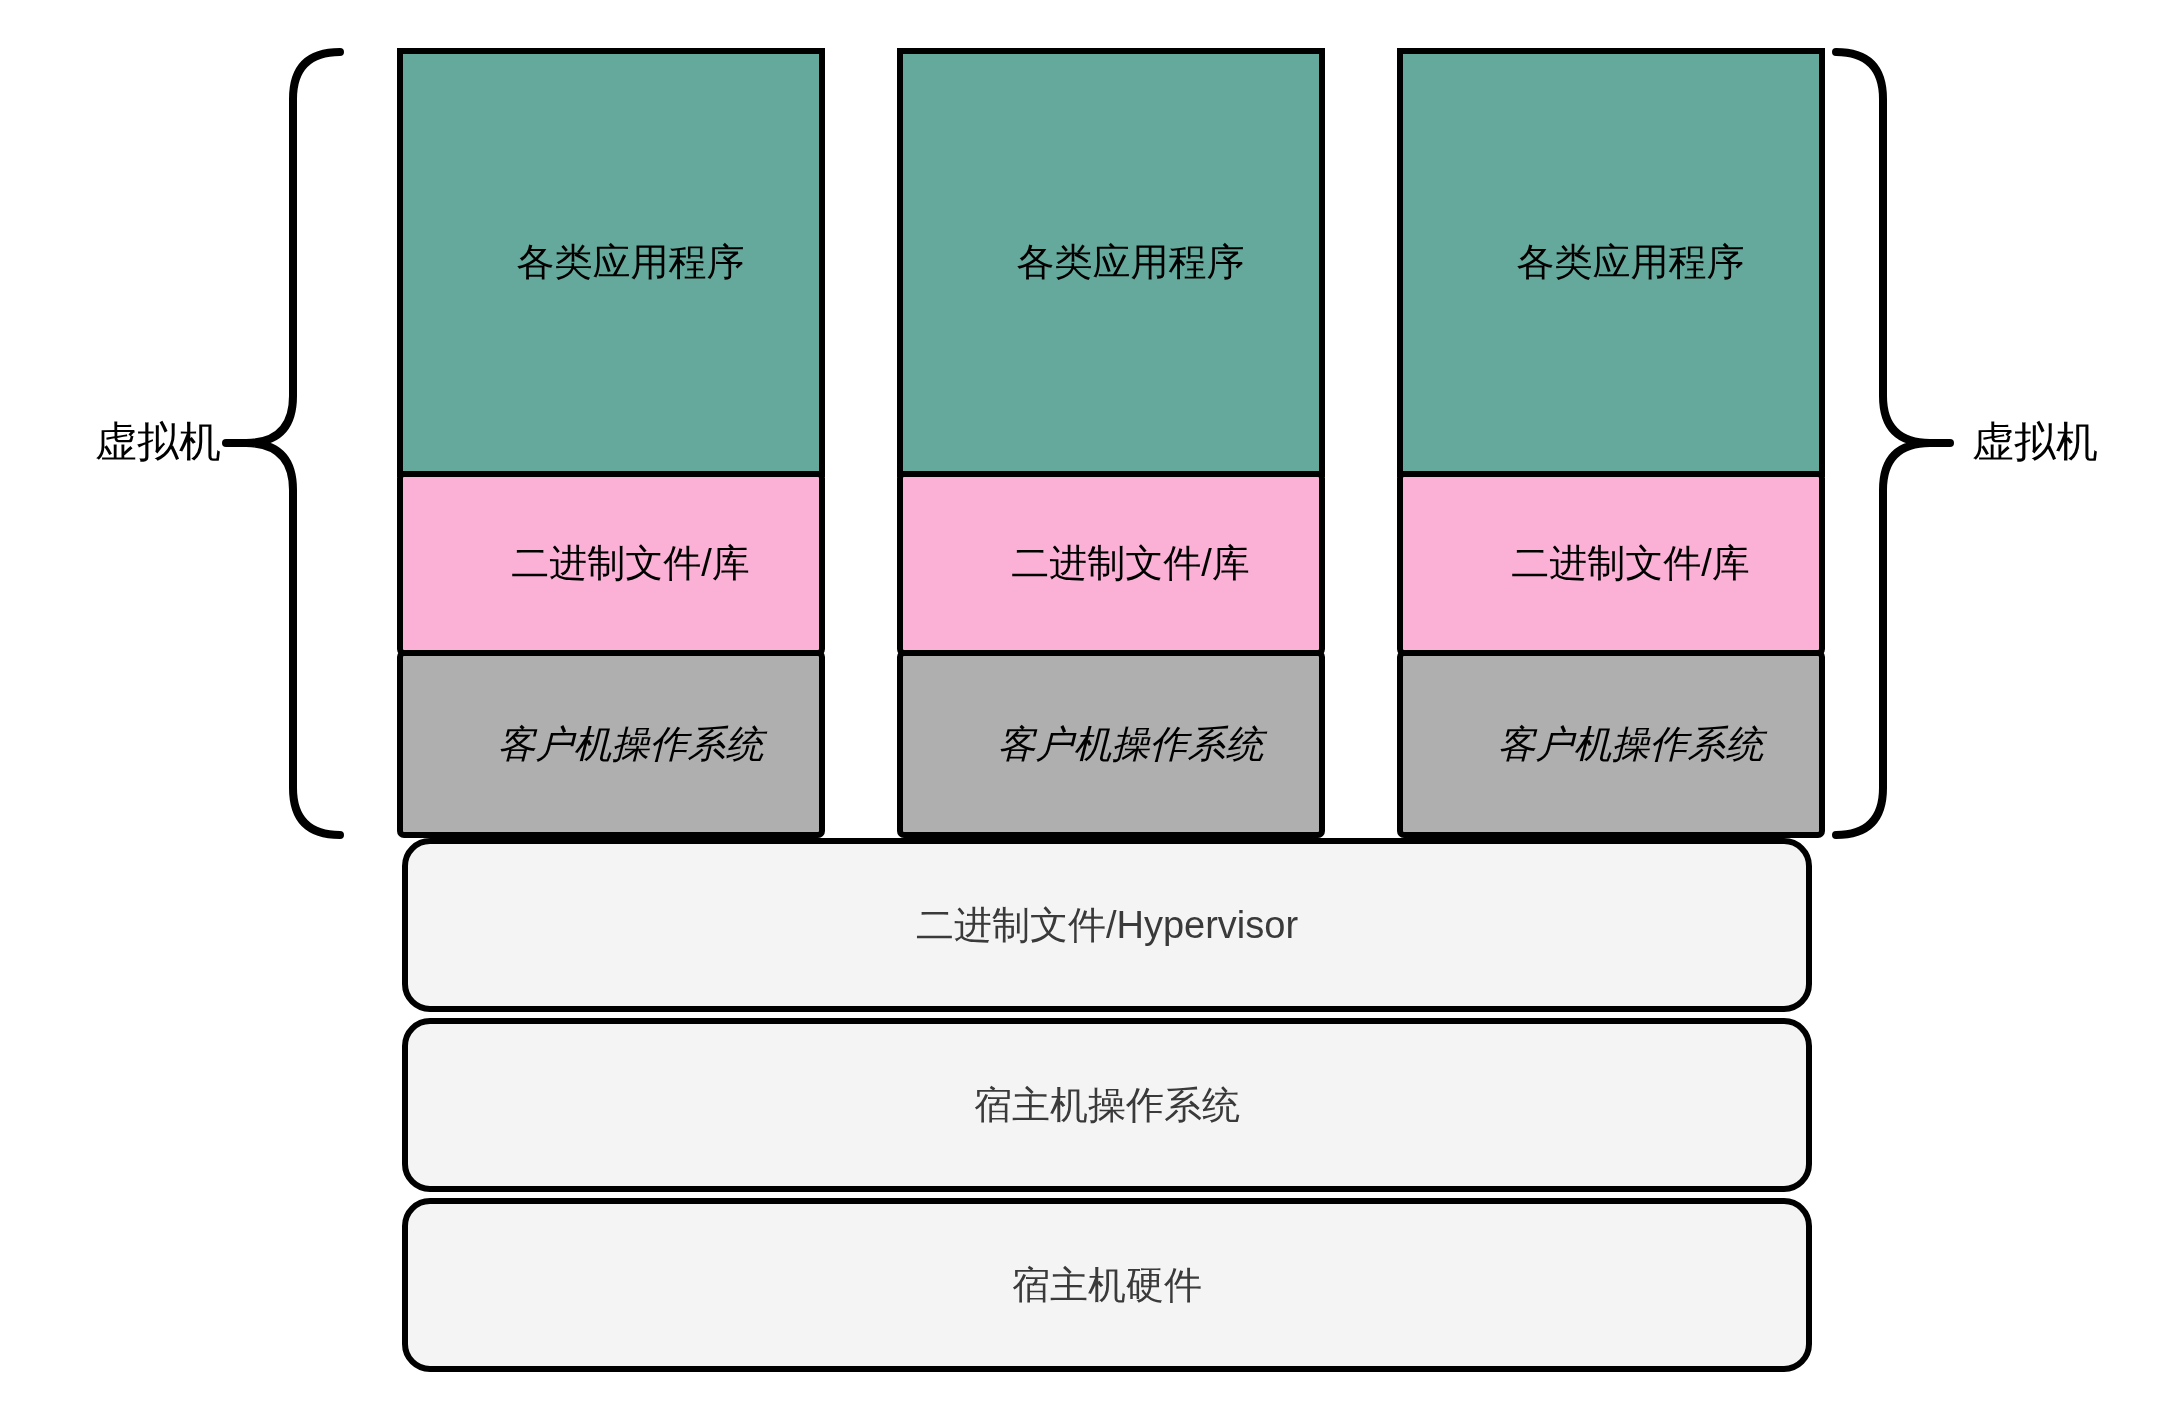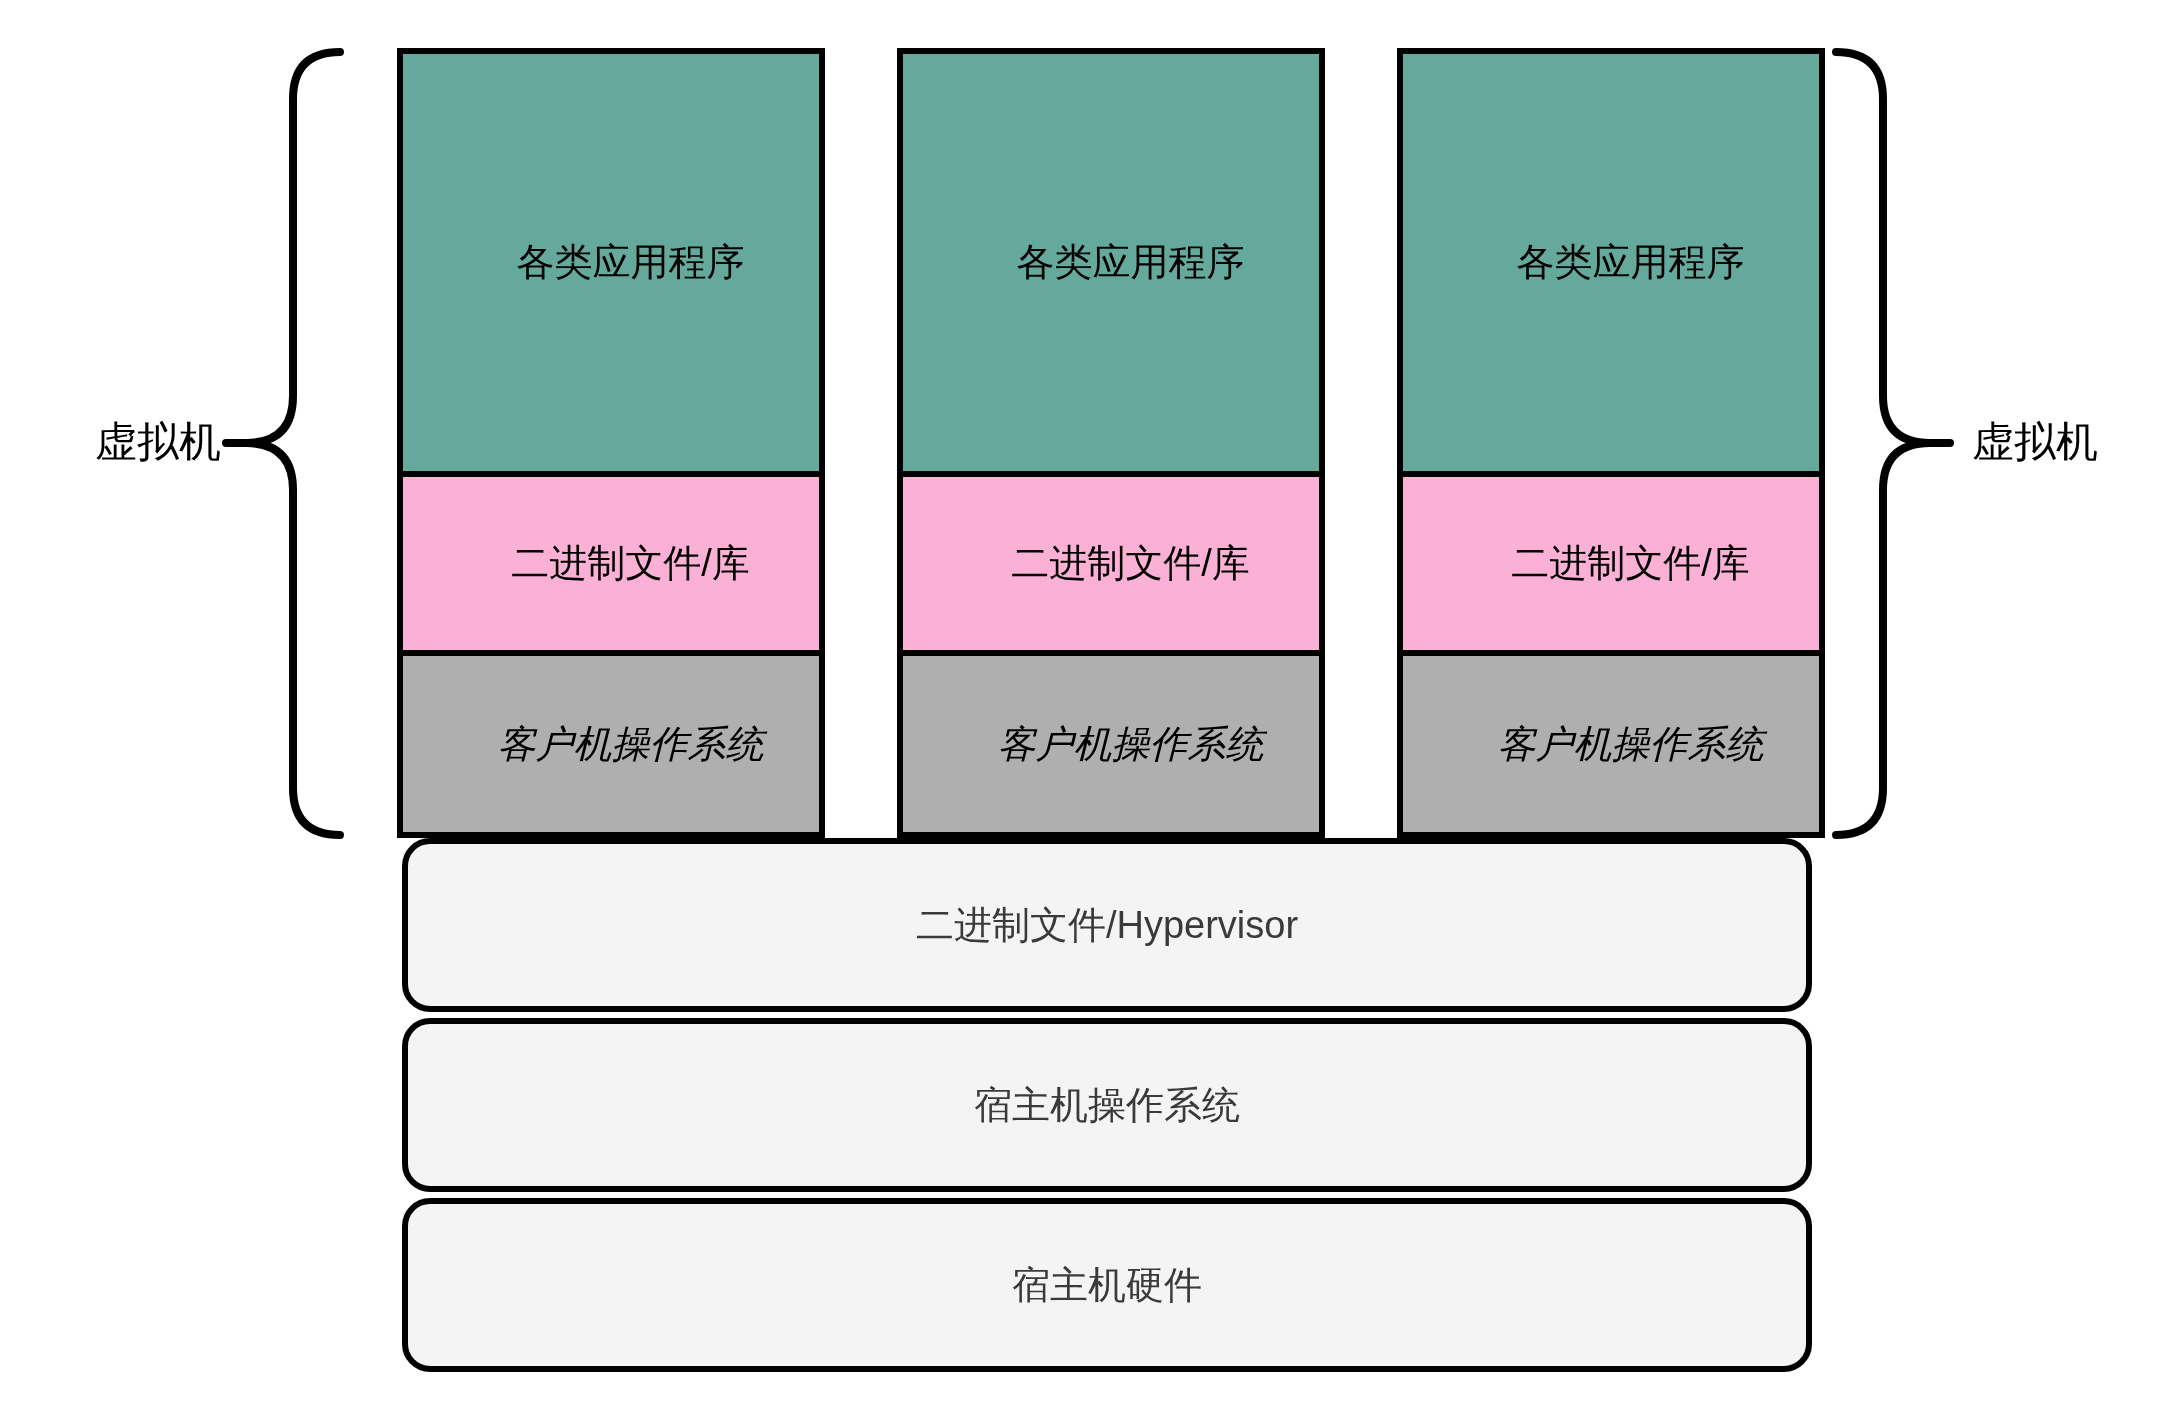--- a/index.html
+++ b/index.html
@@ -61,21 +61,21 @@
     border: 6px solid var(--stroke, #000);
     display: flex;
     align-items: center;
     justify-content: center;
     font-size: 38px;
     color: var(--box-text, #000);
     text-align: center;
     white-space: nowrap;
     padding-left: 39px;
   }
-  .section + .section { margin-top: -6px; }
+  .section + .section { margin-top: -6px; border-radius: 7px; }
   .sec-app { height: 429px; background: var(--app-fill, #65A99C); }
   .sec-bin { height: 185px; background: var(--bins-fill, #FBB1D6); }
   .sec-os  { height: 188px; background: var(--guest-os-fill, #AFAFAF); font-style: italic; }
 
   
   .layer-row {
     position: absolute;
     left: 402px;
     width: 1410px;
     height: 174px;

